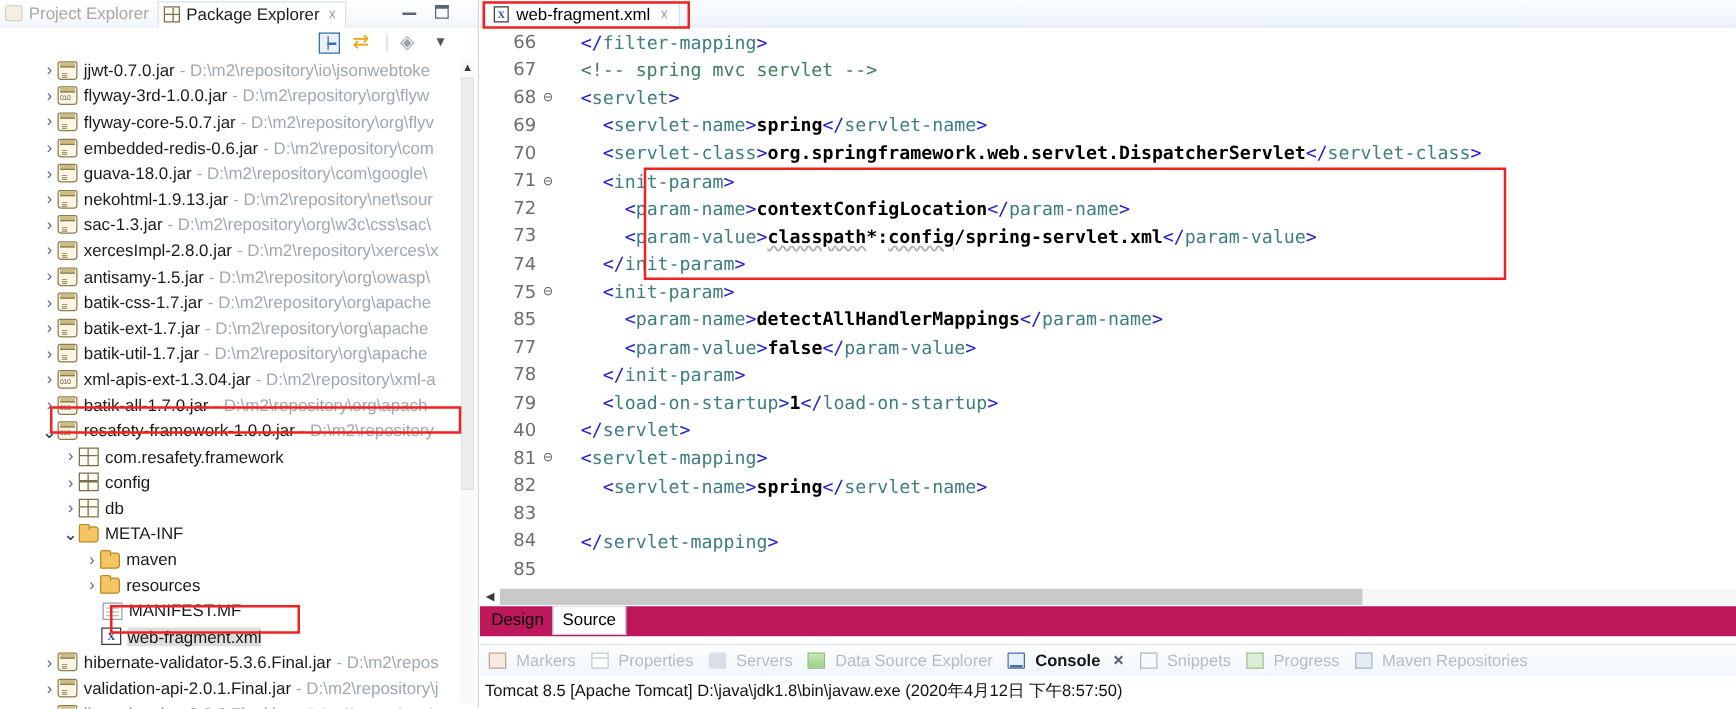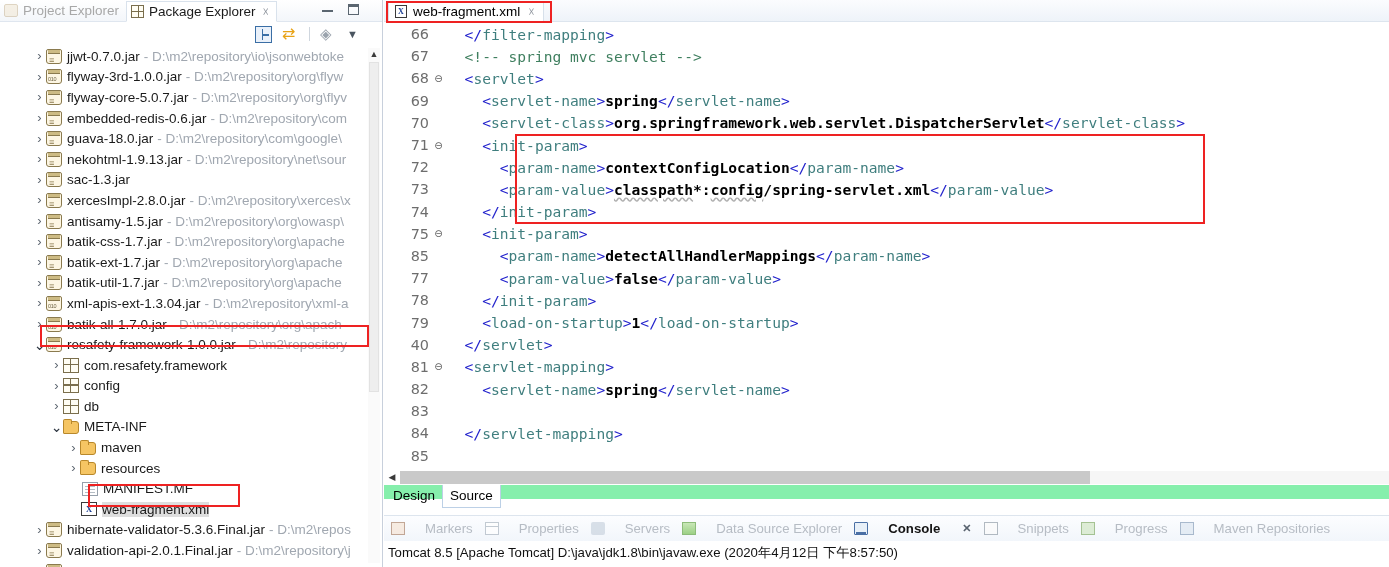--- a/index.html
+++ b/index.html
@@ -211,38 +211,38 @@
     position: absolute; left: 0; right: 0; top: 470px; height: 14px;
     background: #fff; display: flex; align-items: center;
   }
   .hs-left {
     width: 16px; text-align: center; font-size: 9px; color: #3a3a3a;
   }
   .hs-track { flex: 1; height: 13px; background: #f6f6f6; position: relative; }
   .hs-thumb { position: absolute; left: 0; top: 0; height: 13px; width: 690px; background: #c9c9c9; }
 
   .ds-tabs {
-    position: absolute; left: 0; top: 485px; right: 0; height: 14px;
-    background: #86efac; display: flex; align-items: flex-start; padding-left: 2px;
+    position: absolute; left: 0; top: 485px; right: 0; height: 24px;
+    background: #be185d; display: flex; align-items: flex-start; padding-left: 2px;
   }
   .ds-tab {
     font-size: 13.5px; padding: 2px 7px 3px 7px; line-height: 17px;
   }
   .ds-tab.active { background: #ffffff; border: 1px solid #bcd0e6; border-top: none; }
 
   .bottom-views {
     position: absolute; left: 0; top: 515px; right: 0; height: 52px;
     background: #fff; border-top: 1px solid #dde5ee;
   }
   .bv-tabbar {
     height: 25px; display: flex; align-items: center; gap: 0px;
     padding-left: 3px; background: linear-gradient(#fcfdff, #f2f6fb);
   }
   .bv-tab {
-    display: flex; align-items: center; gap: 20px; padding: 0 8px 0 4px;
+    display: flex; align-items: center; gap: 8px; padding: 0 8px 0 4px;
     font-size: 13.2px; color: #b6bcc4; white-space: nowrap;
   }
   .bv-tab.active { color: #141414; font-weight: bold; }
   .bv-ico { width: 14px; height: 13px; position: relative; flex: 0 0 14px; opacity: .75; }
   .bv-tab.active .bv-ico { opacity: 1; }
   .ico-markers { border: 1.2px solid #b08b74; background: #f6e6d8; }
   .ico-props { border: 1.2px solid #b0bac4; background: #fff; }
   .ico-props::before { content: ""; position: absolute; left: 0; right: 0; top: 3px; height: 1.2px; background: #b0bac4; }
   .ico-servers { background: #ccd6e0; border-radius: 2px; }
   .ico-dse { background: linear-gradient(#b8e0a0, #7fc45e); border: 1px solid #6aa84f; }
@@ -323,20 +323,21 @@
         <div class="trow" style="padding-left: 33px;">
           <span class="arrow" style="font-size: 13px;">›</span>
           <span class="jicon jar src"></span>
           <span class="tlabel">nekohtml-1.9.13.jar</span>
           <span class="tpath">- D:\m2\repository\net\sour</span>
         </div>
         <div class="trow" style="padding-left: 33px;">
           <span class="arrow" style="font-size: 13px;">›</span>
           <span class="jicon jar src"></span>
           <span class="tlabel">sac-1.3.jar</span>
+          <span class="tpath">- D:\m2\repository\org\w3c\css\sac\</span>
         </div>
         <div class="trow" style="padding-left: 33px;">
           <span class="arrow" style="font-size: 13px;">›</span>
           <span class="jicon jar src"></span>
           <span class="tlabel">xercesImpl-2.8.0.jar</span>
           <span class="tpath">- D:\m2\repository\xerces\x</span>
         </div>
         <div class="trow" style="padding-left: 33px;">
           <span class="arrow" style="font-size: 13px;">›</span>
           <span class="jicon jar src"></span>

